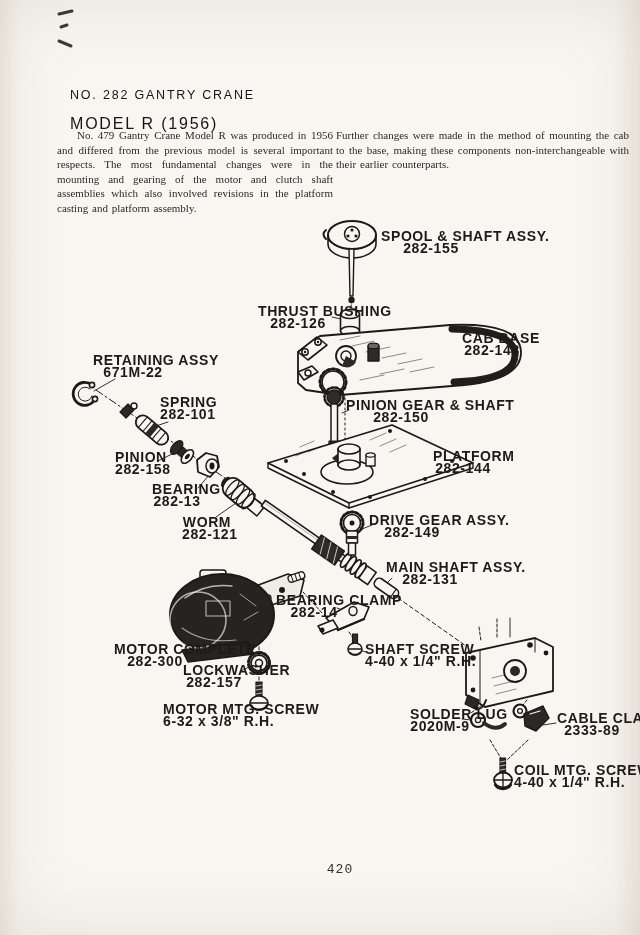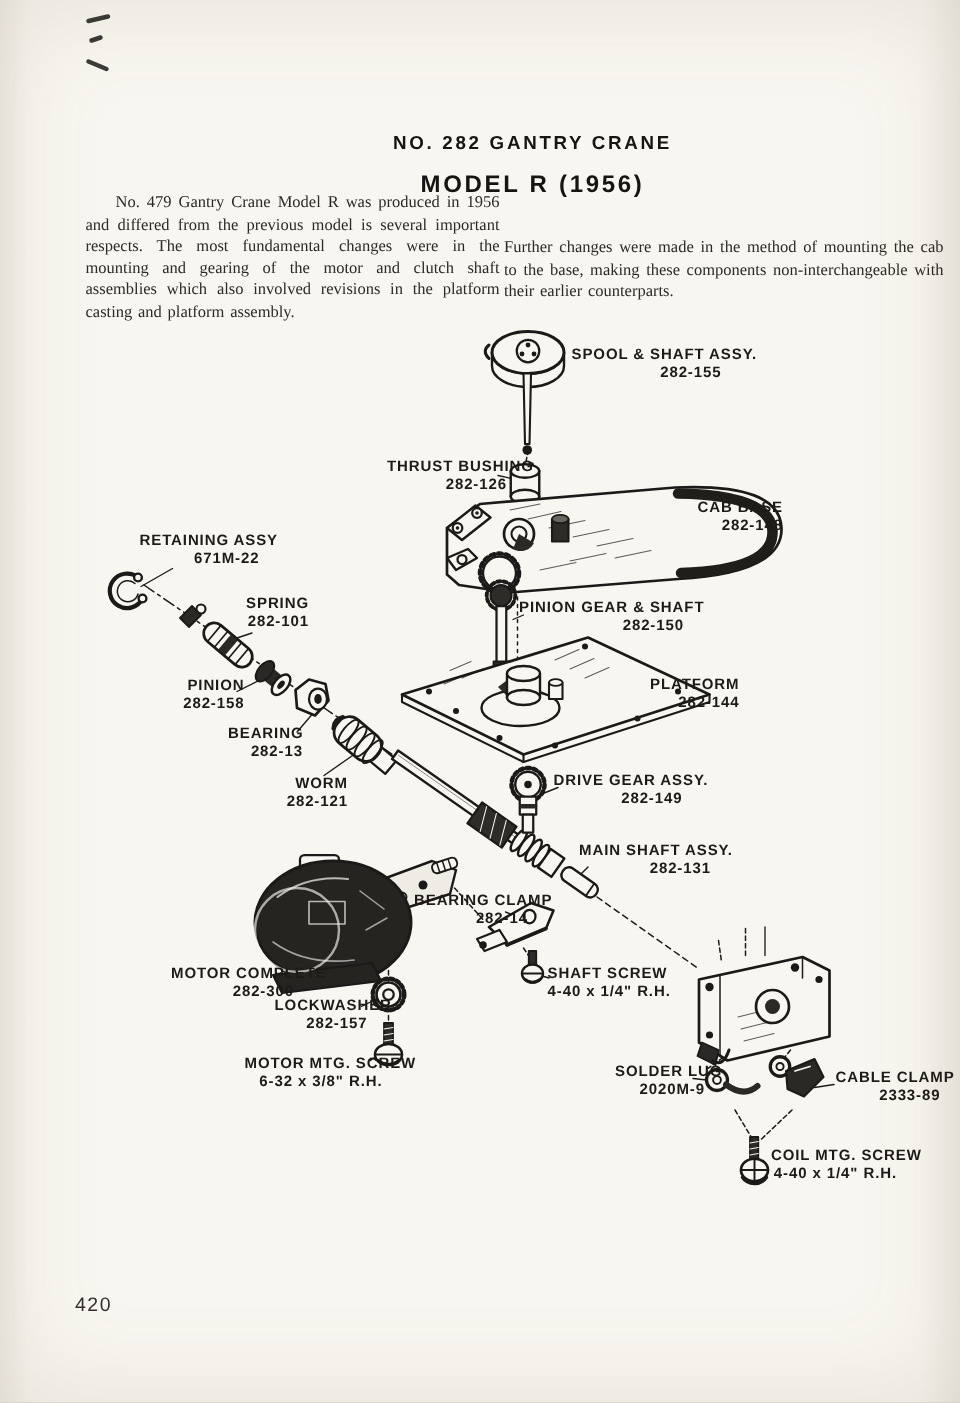--- a/index.html
+++ b/index.html
@@ -2,35 +2,35 @@
 <html><head>
 <meta charset="utf-8">
 <style>
   html,body{margin:0;padding:0;background:#d8d4cc;}
   #page{
     position:relative; width:640px; height:935px; overflow:hidden;
     background:linear-gradient(90deg,#efebe3 0,#f8f6f0 3%,#f8f6f0 96%,#eeeae2 100%);
     box-shadow:inset 0 0 70px rgba(110,100,80,.14);
     font-family:"Liberation Sans",sans-serif;
   }
-  .title{position:absolute; top:88px; left:70px; width:570px; text-align:center;
-    font-weight:bold; font-size:12.5px; letter-spacing:1.8px; color:#161513;}
+  .title{position:absolute; top:88px; left:70px; width:570px; text-align:left;
+    font-weight:normal; font-size:12.5px; letter-spacing:1.8px; color:#161513;}
   .title .t2{margin-top:13px; font-size:16px;}
   .col{position:absolute; top:128px; font-family:"Liberation Serif",serif;
     font-size:11px; line-height:14.6px; text-align:justify; color:#2b2a27; word-spacing:1.1px;}
   .col p{margin:0;}
   .col-left{left:57px; width:276px;}
-  .col-right{left:336px; width:293px;margin-top:30px;}
+  .col-right{left:336px; width:293px;}
   .indent{text-indent:20px;}
-  .lbl{position:absolute; text-align:right; font-weight:bold; font-size:10px;
+  .lbl{position:absolute; text-align:center; font-weight:bold; font-size:14px;
     line-height:11.5px; letter-spacing:.6px; color:#1d1b18; white-space:nowrap;}
   .lbl span{display:block;}
   #art{position:absolute; left:0; top:0;}
-  .pageno{position:absolute; top:862px; left:50px; width:580px; 
-    font-family:Liberation Sans, sans-serif; font-size:13px; letter-spacing:1px; color:#33312e;}
+  .pageno{position:absolute; top:862px; left:50px; width:580px; text-align:center;
+    font-family:Liberation Mono, monospace; font-size:13px; letter-spacing:1px; color:#33312e;}
 </style>
 </head>
 <body>
 
 <div id="page">
 
   <svg id="art" width="640" height="935" viewBox="0 0 640 935">
     <g stroke="#1b1a18" stroke-linecap="round" stroke-linejoin="round">
 
       <g stroke-width="3" opacity=".85">

